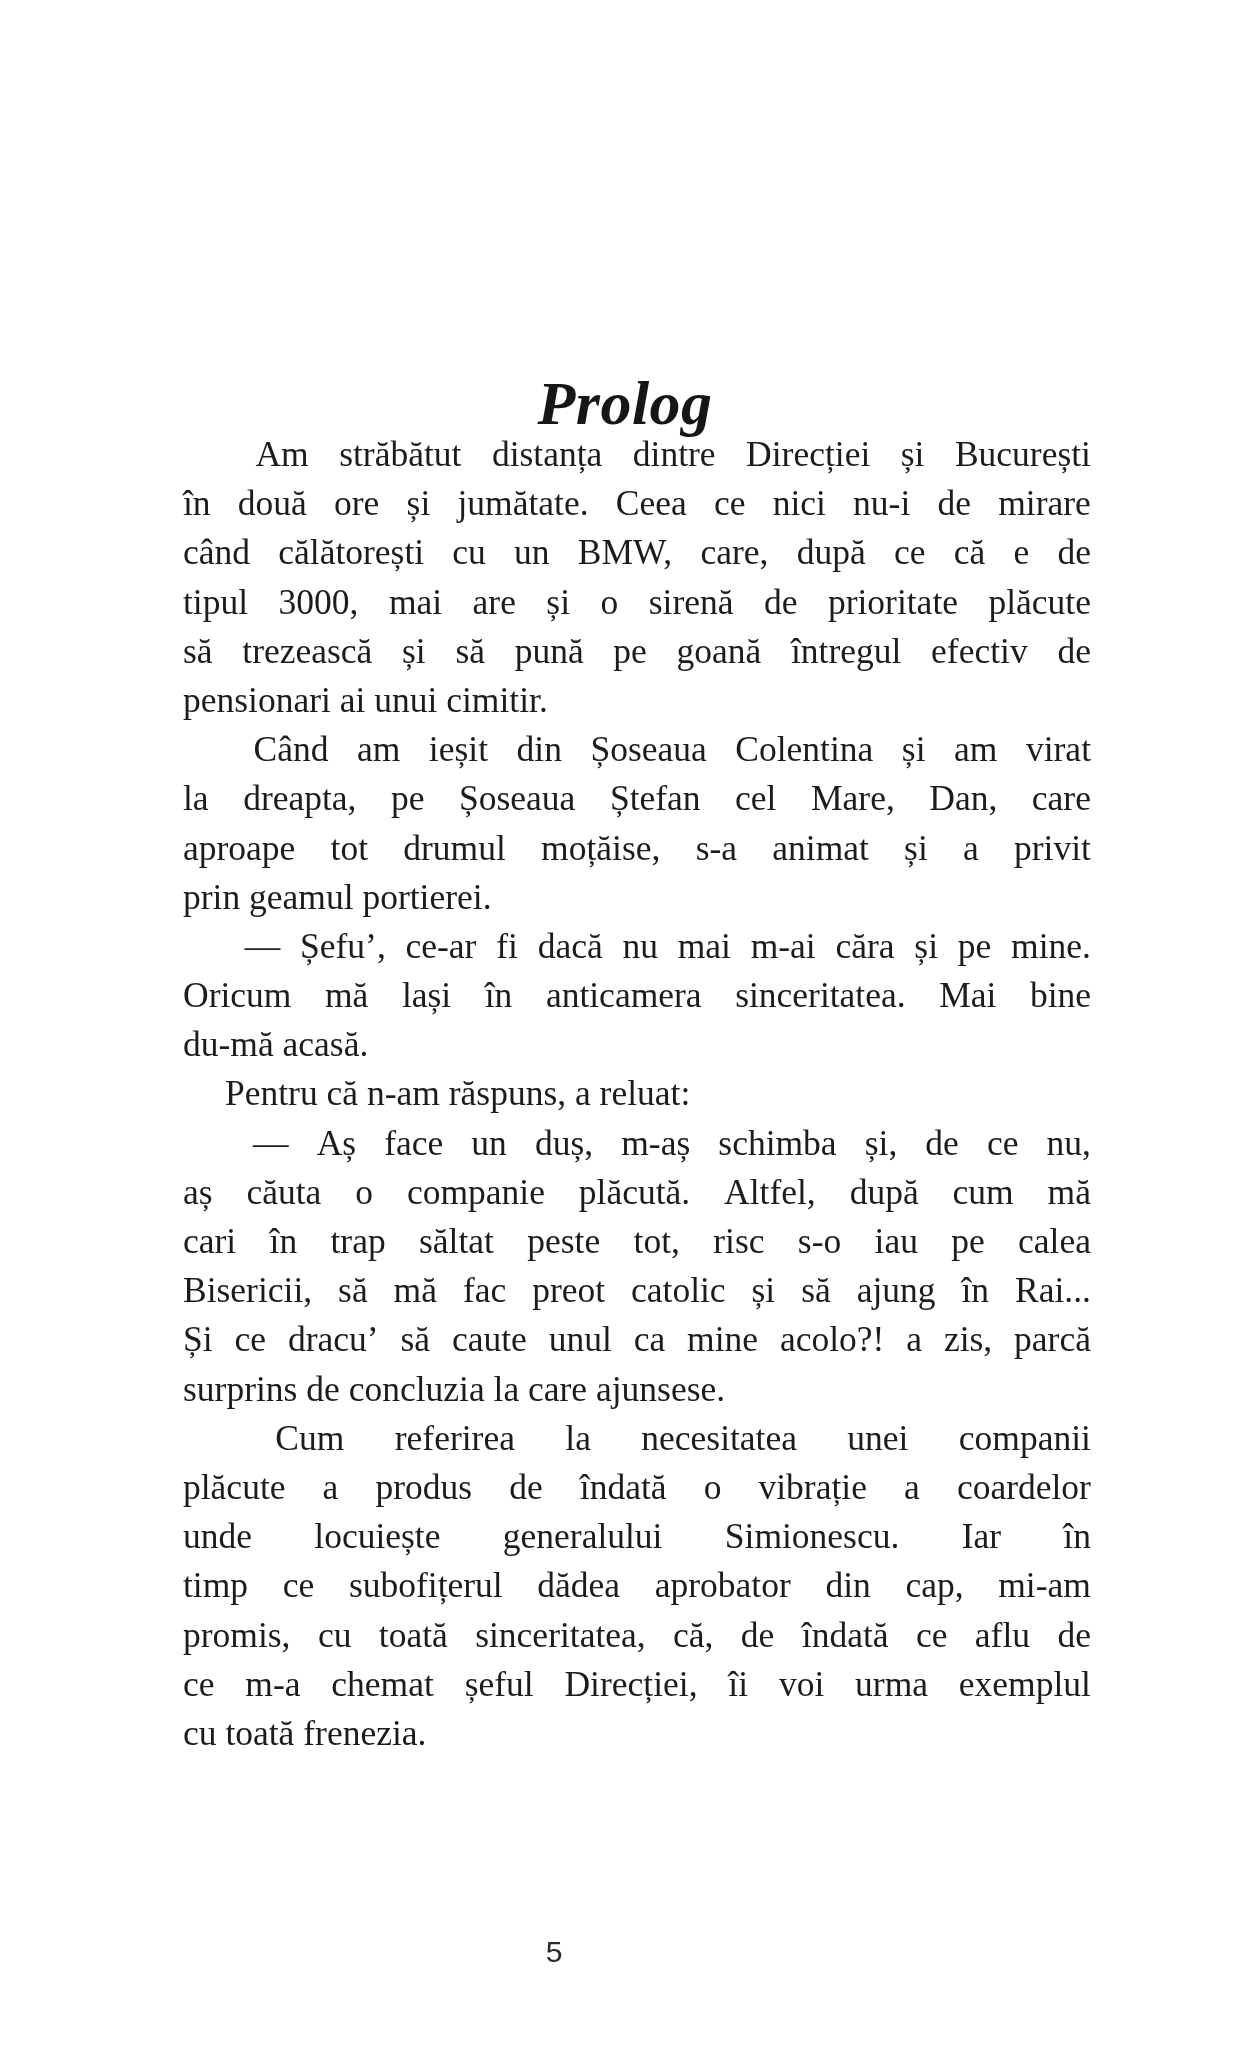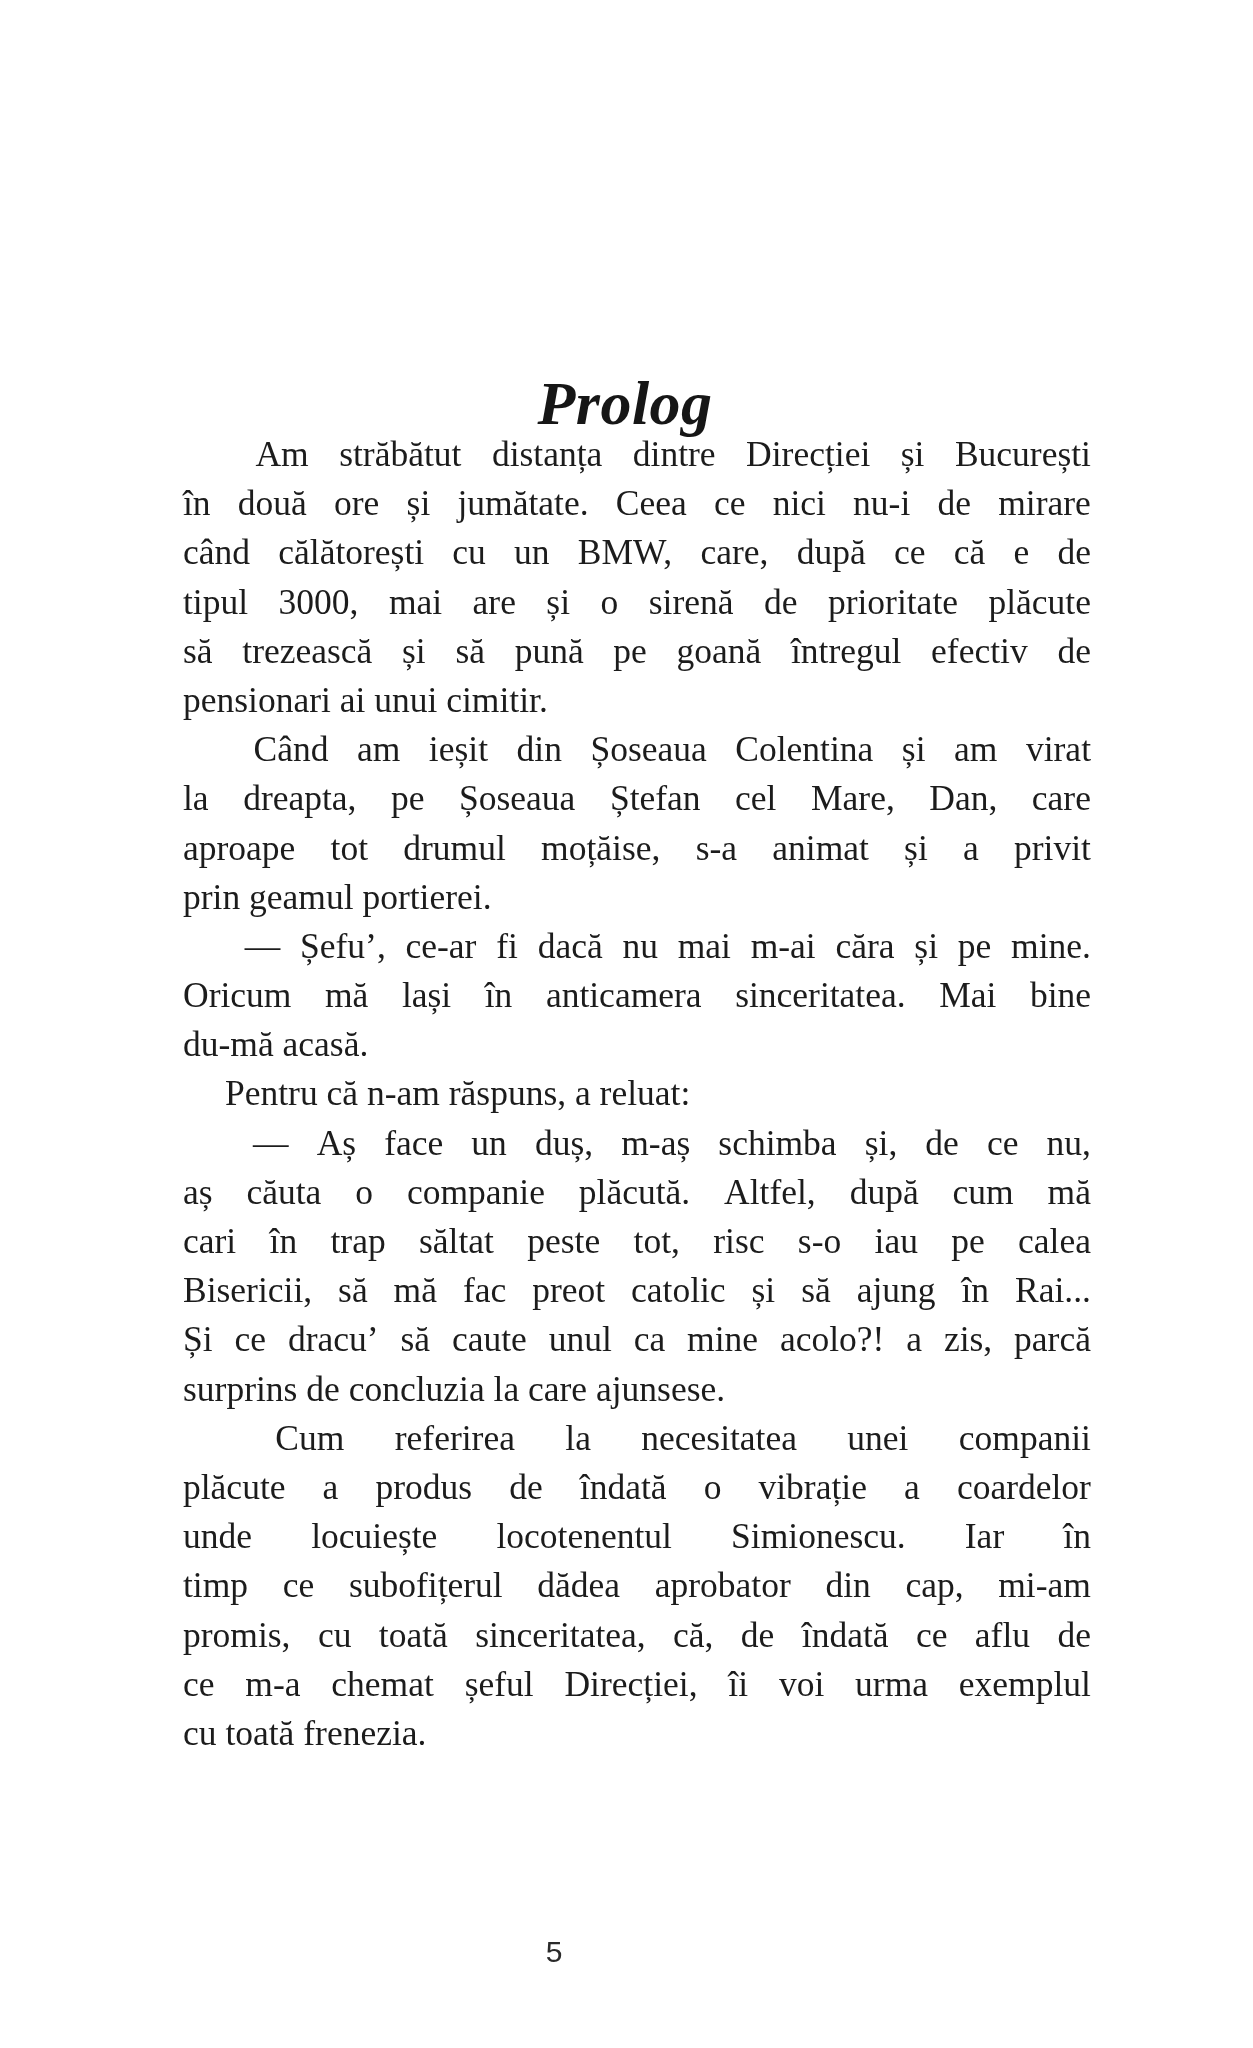--- a/index.html
+++ b/index.html
@@ -310,21 +310,21 @@
         <span class="w">de</span>
         <span class="w">îndată</span>
         <span class="w">o</span>
         <span class="w">vibrație</span>
         <span class="w">a</span>
         <span class="w">coardelor</span>
       </div>
       <div class="tline just">
         <span class="w">unde</span>
         <span class="w">locuiește</span>
-        <span class="w">locotenentul</span>
+        <span class="w">generalului</span>
         <span class="w">Simionescu.</span>
         <span class="w">Iar</span>
         <span class="w">în</span>
       </div>
       <div class="tline just">
         <span class="w">timp</span>
         <span class="w">ce</span>
         <span class="w">subofițerul</span>
         <span class="w">dădea</span>
         <span class="w">aprobator</span>

